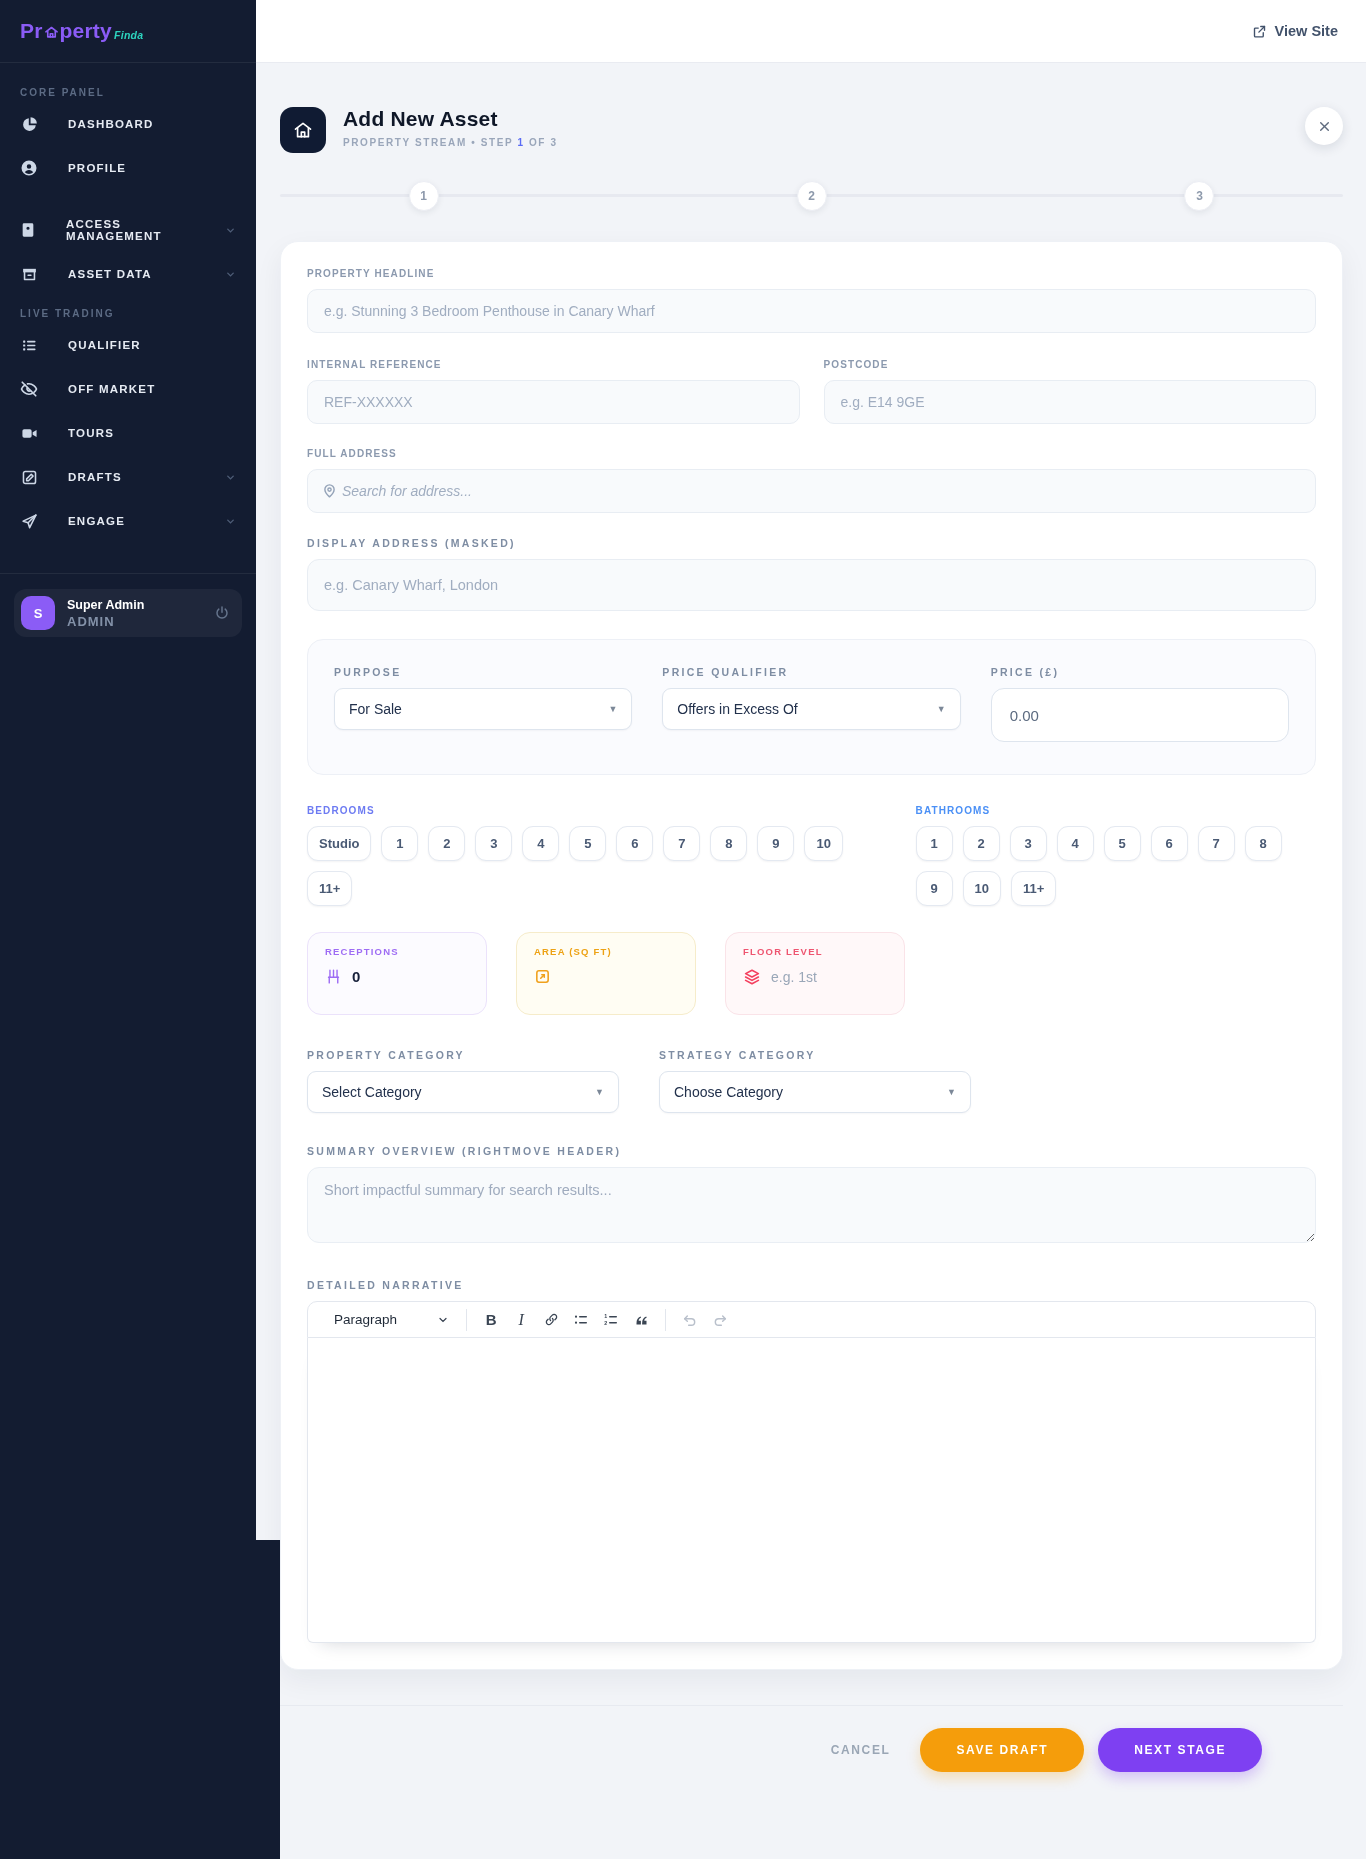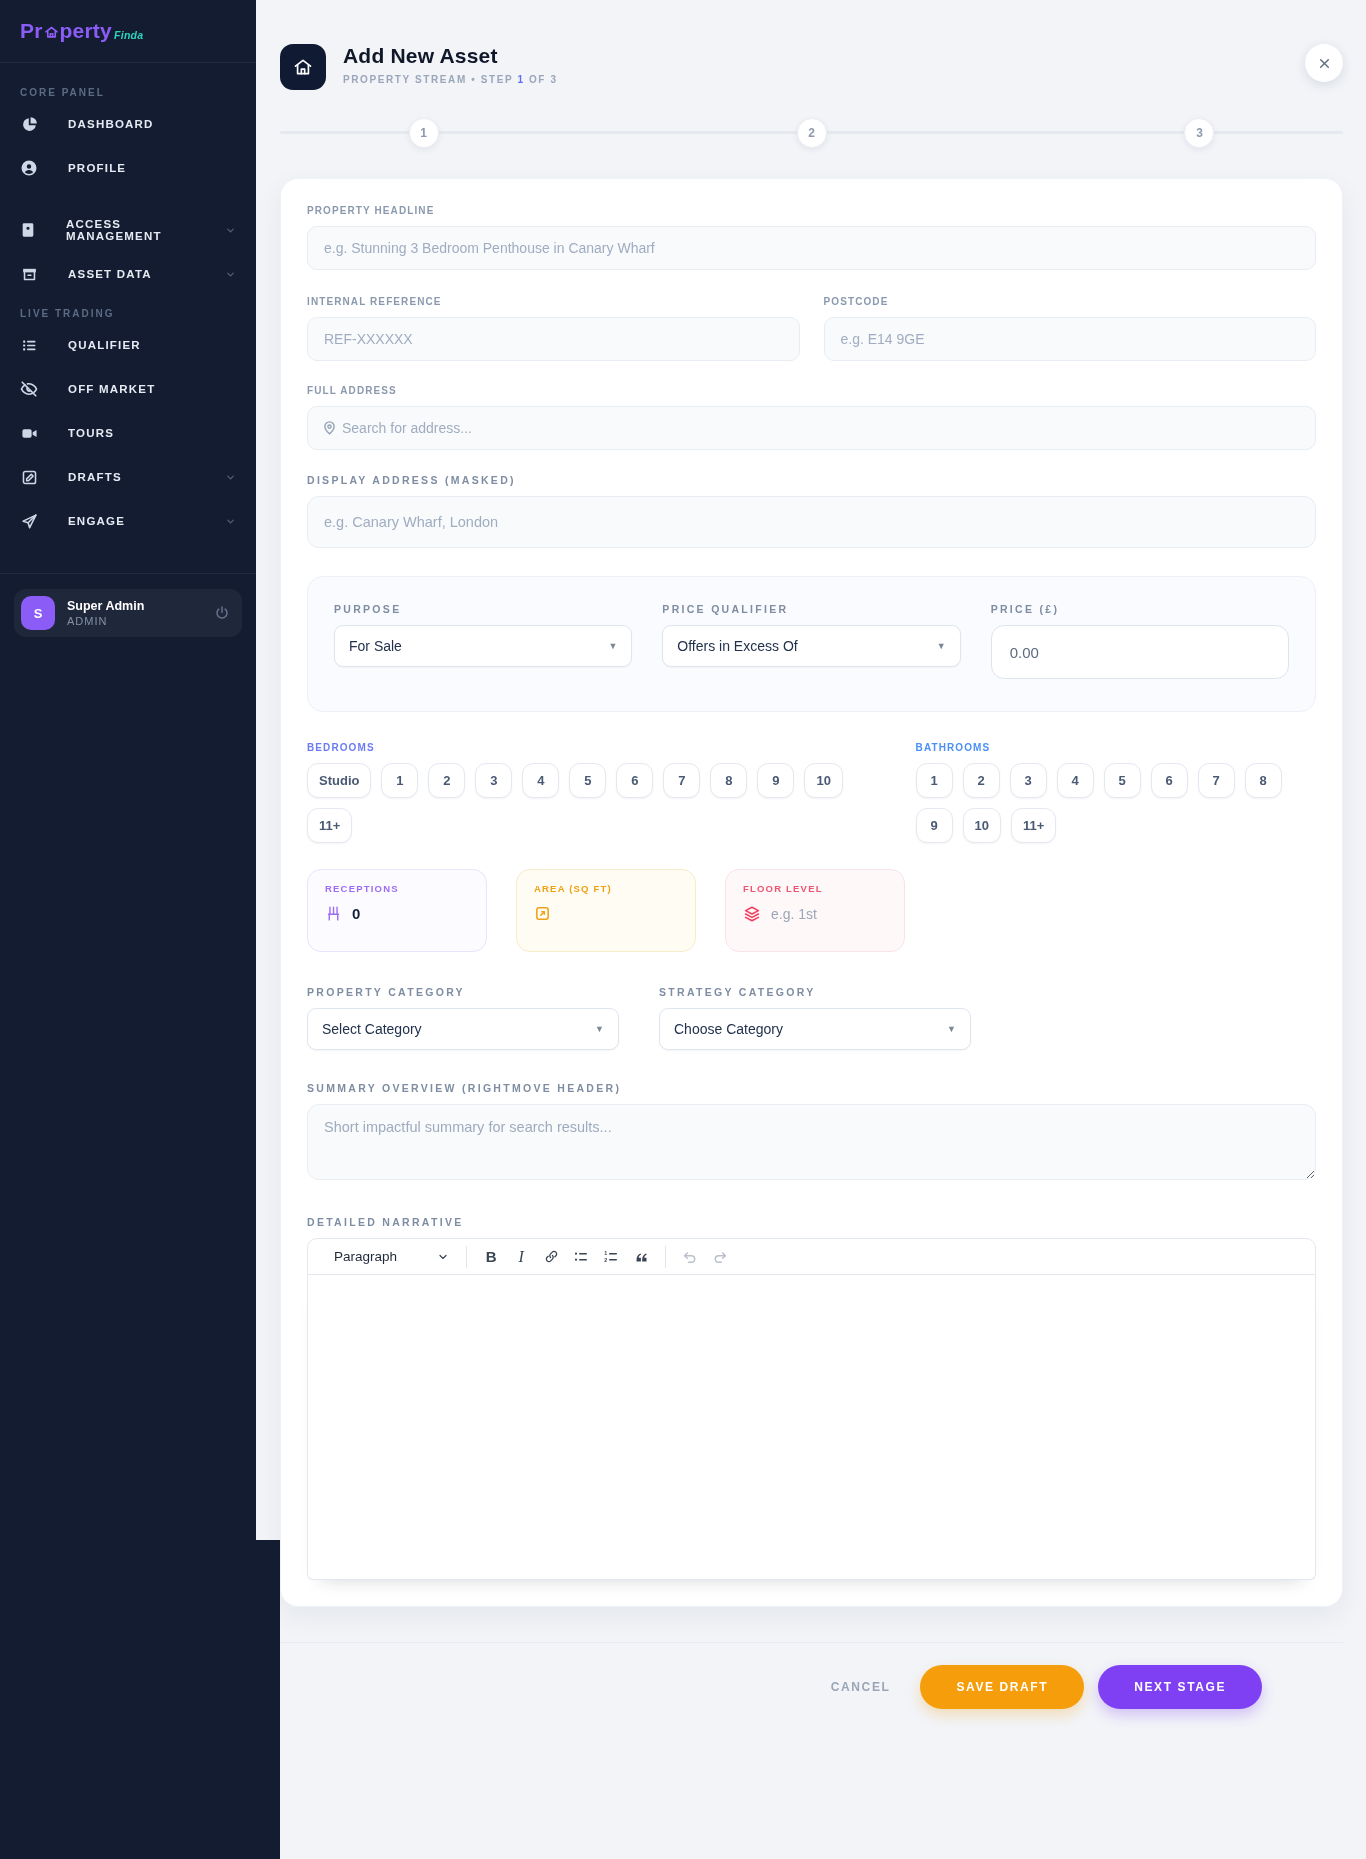--- a/index.html
+++ b/index.html
@@ -19,21 +19,21 @@
   .nav { margin-top:4px; }
   .nav-item { height:44px; display:flex; align-items:center; gap:30px; padding:0 20px; cursor:pointer; }
   .nav-item.gap-before { margin-top:18px; }
   .nav-icon { width:18px; height:18px; color:#cdd7e6; display:flex; align-items:center; justify-content:center; }
   .nav-label { font-size:11.5px; font-weight:700; letter-spacing:1.2px; color:#e6ebf3; }
   .nav-chev { margin-left:auto; color:#4e5d77; display:flex; }
   .user-wrap { position:absolute; left:0; right:0; top:573px; border-top:1px solid rgba(255,255,255,.07); padding:15px 14px; }
   .user-card { background:rgba(255,255,255,.05); border-radius:12px; padding:7px 12px 7px 7px; display:flex; align-items:center; gap:12px; }
   .avatar { width:34px; height:34px; border-radius:10px; background:#8b5cf6; color:#fff; font-size:13px; font-weight:800; display:flex; align-items:center; justify-content:center; }
   .user-name { font-size:12.5px; font-weight:700; color:#fff; }
-  .user-role { font-size:11px; font-weight:400; letter-spacing:1px; color:#8391a8; margin-top:2px; }
+  .user-role { font-size:13px; font-weight:700; letter-spacing:1px; color:#8391a8; margin-top:2px; }
   .power { margin-left:auto; color:#66758d; display:flex; }
   .dark-bottom { position:absolute; left:0; top:1540px; width:280px; bottom:0; background:#131c31; z-index:4; }
 
   
   .main { flex:1; display:flex; flex-direction:column; }
   .topbar { height:63px; background:#fff; border-bottom:1px solid #e9ebf1; display:flex; align-items:center; justify-content:flex-end; padding:0 28px; }
   .view-site { display:flex; align-items:center; gap:8px; color:#42526b; font-size:14.5px; font-weight:600; cursor:pointer; }
   .content { flex:1; padding:0 23px 0 24px; position:relative; }
 
   .page-head { margin-top:44px; display:flex; align-items:flex-start; }
@@ -52,21 +52,21 @@
   
   .card { margin-top:30px; background:#fff; border:1px solid #eef1f6; border-radius:18px; box-shadow:0 10px 28px rgba(23,32,54,.06); padding:26px; }
   .f-label { font-size:10px; font-weight:800; letter-spacing:1.1px; color:#8b99ae; margin-bottom:10px; }
   .f-label.wide { font-size:10.5px; letter-spacing:2.3px; color:#7e8da3; }
   .inp { width:100%; height:44px; background:#f8fafc; border:1px solid #e8edf3; border-radius:10px; padding:0 16px; font-family:"Liberation Sans", sans-serif; font-size:14px; color:#334155; outline:none; }
   .inp::placeholder { color:#a0adc0; }
   .grid2 { display:grid; grid-template-columns:1fr 1fr; gap:24px; margin-top:26px; }
   .group { margin-top:24px; }
   .addr-wrap { position:relative; }
   .addr-wrap .pin { position:absolute; left:14px; top:13px; color:#94a3b8; }
-  .addr-wrap .inp { padding-left:34px; }
+  .addr-wrap .inp { padding-left:34px;font-style:italic; }
   .inp.big { height:52px; border-radius:12px; font-size:14.5px; }
 
   .purpose-panel { margin-top:28px; background:#fafbfe; border:1px solid #edf0f6; border-radius:16px; padding:26px 26px 32px; display:grid; grid-template-columns:1fr 1fr 1fr; gap:30px; }
   .sel { height:42px; background:#fff; border:1px solid #dee5ee; border-radius:9px; display:flex; align-items:center; justify-content:space-between; padding:0 14px; font-size:14px; color:#22314c; box-shadow:0 1px 2px rgba(16,24,40,.04); cursor:pointer; }
   .sel .car { font-size:9px; color:#7c8898; }
   .price-inp { width:100%; height:54px; background:#fff; border:1px solid #dee5ee; border-radius:13px; padding:0 18px; font-family:"Liberation Sans", sans-serif; font-size:15px; color:#5c6b80; outline:none; }
 
   .rooms-grid { display:grid; grid-template-columns:1.42fr 1fr; gap:26px 40px; margin-top:30px; }
   .chip-row { display:flex; flex-wrap:wrap; gap:10px; }
   .chip { min-width:37px; height:35px; padding:0 11px; display:inline-flex; align-items:center; justify-content:center; background:#fff; border:1px solid #e4e9f1; border-radius:11px; font-size:13px; font-weight:700; color:#4a5a74; box-shadow:0 1px 2px rgba(16,24,40,.05); cursor:pointer; }
@@ -261,20 +261,32 @@
               <path d="M7.2 6.2a7.5 7.5 0 1 0 9.6 0"></path>
             </svg>
         </span>
       </div>
     </div>
   </aside>
 
   <div class="dark-bottom"></div>
 
   <main class="main">
+    <div class="topbar">
+      <span class="view-site">
+        <span>
+          <svg width="15" height="15" viewBox="0 0 24 24" fill="none" stroke="currentColor" stroke-width="2.2" stroke-linecap="round" stroke-linejoin="round">
+              <path d="M14 4h6v6"></path>
+              <path d="M20 4 11 13"></path>
+              <path d="M18 14v5a1.5 1.5 0 0 1-1.5 1.5h-11A1.5 1.5 0 0 1 4 19V8a1.5 1.5 0 0 1 1.5-1.5H10"></path>
+            </svg>
+        </span>
+        <span>View Site</span>
+      </span>
+    </div>
 
     <div class="content">
 
       <div class="page-head">
         <div class="head-tile">
           <svg width="20" height="20" viewBox="0 0 24 24" fill="none" stroke="currentColor" stroke-width="2" stroke-linecap="round" stroke-linejoin="round">
               <path d="M3 11 12 4l9 7"></path>
               <path d="M5.5 9.8V20h13V9.8"></path>
               <path d="M10 20v-5.5h4V20"></path>
             </svg>

